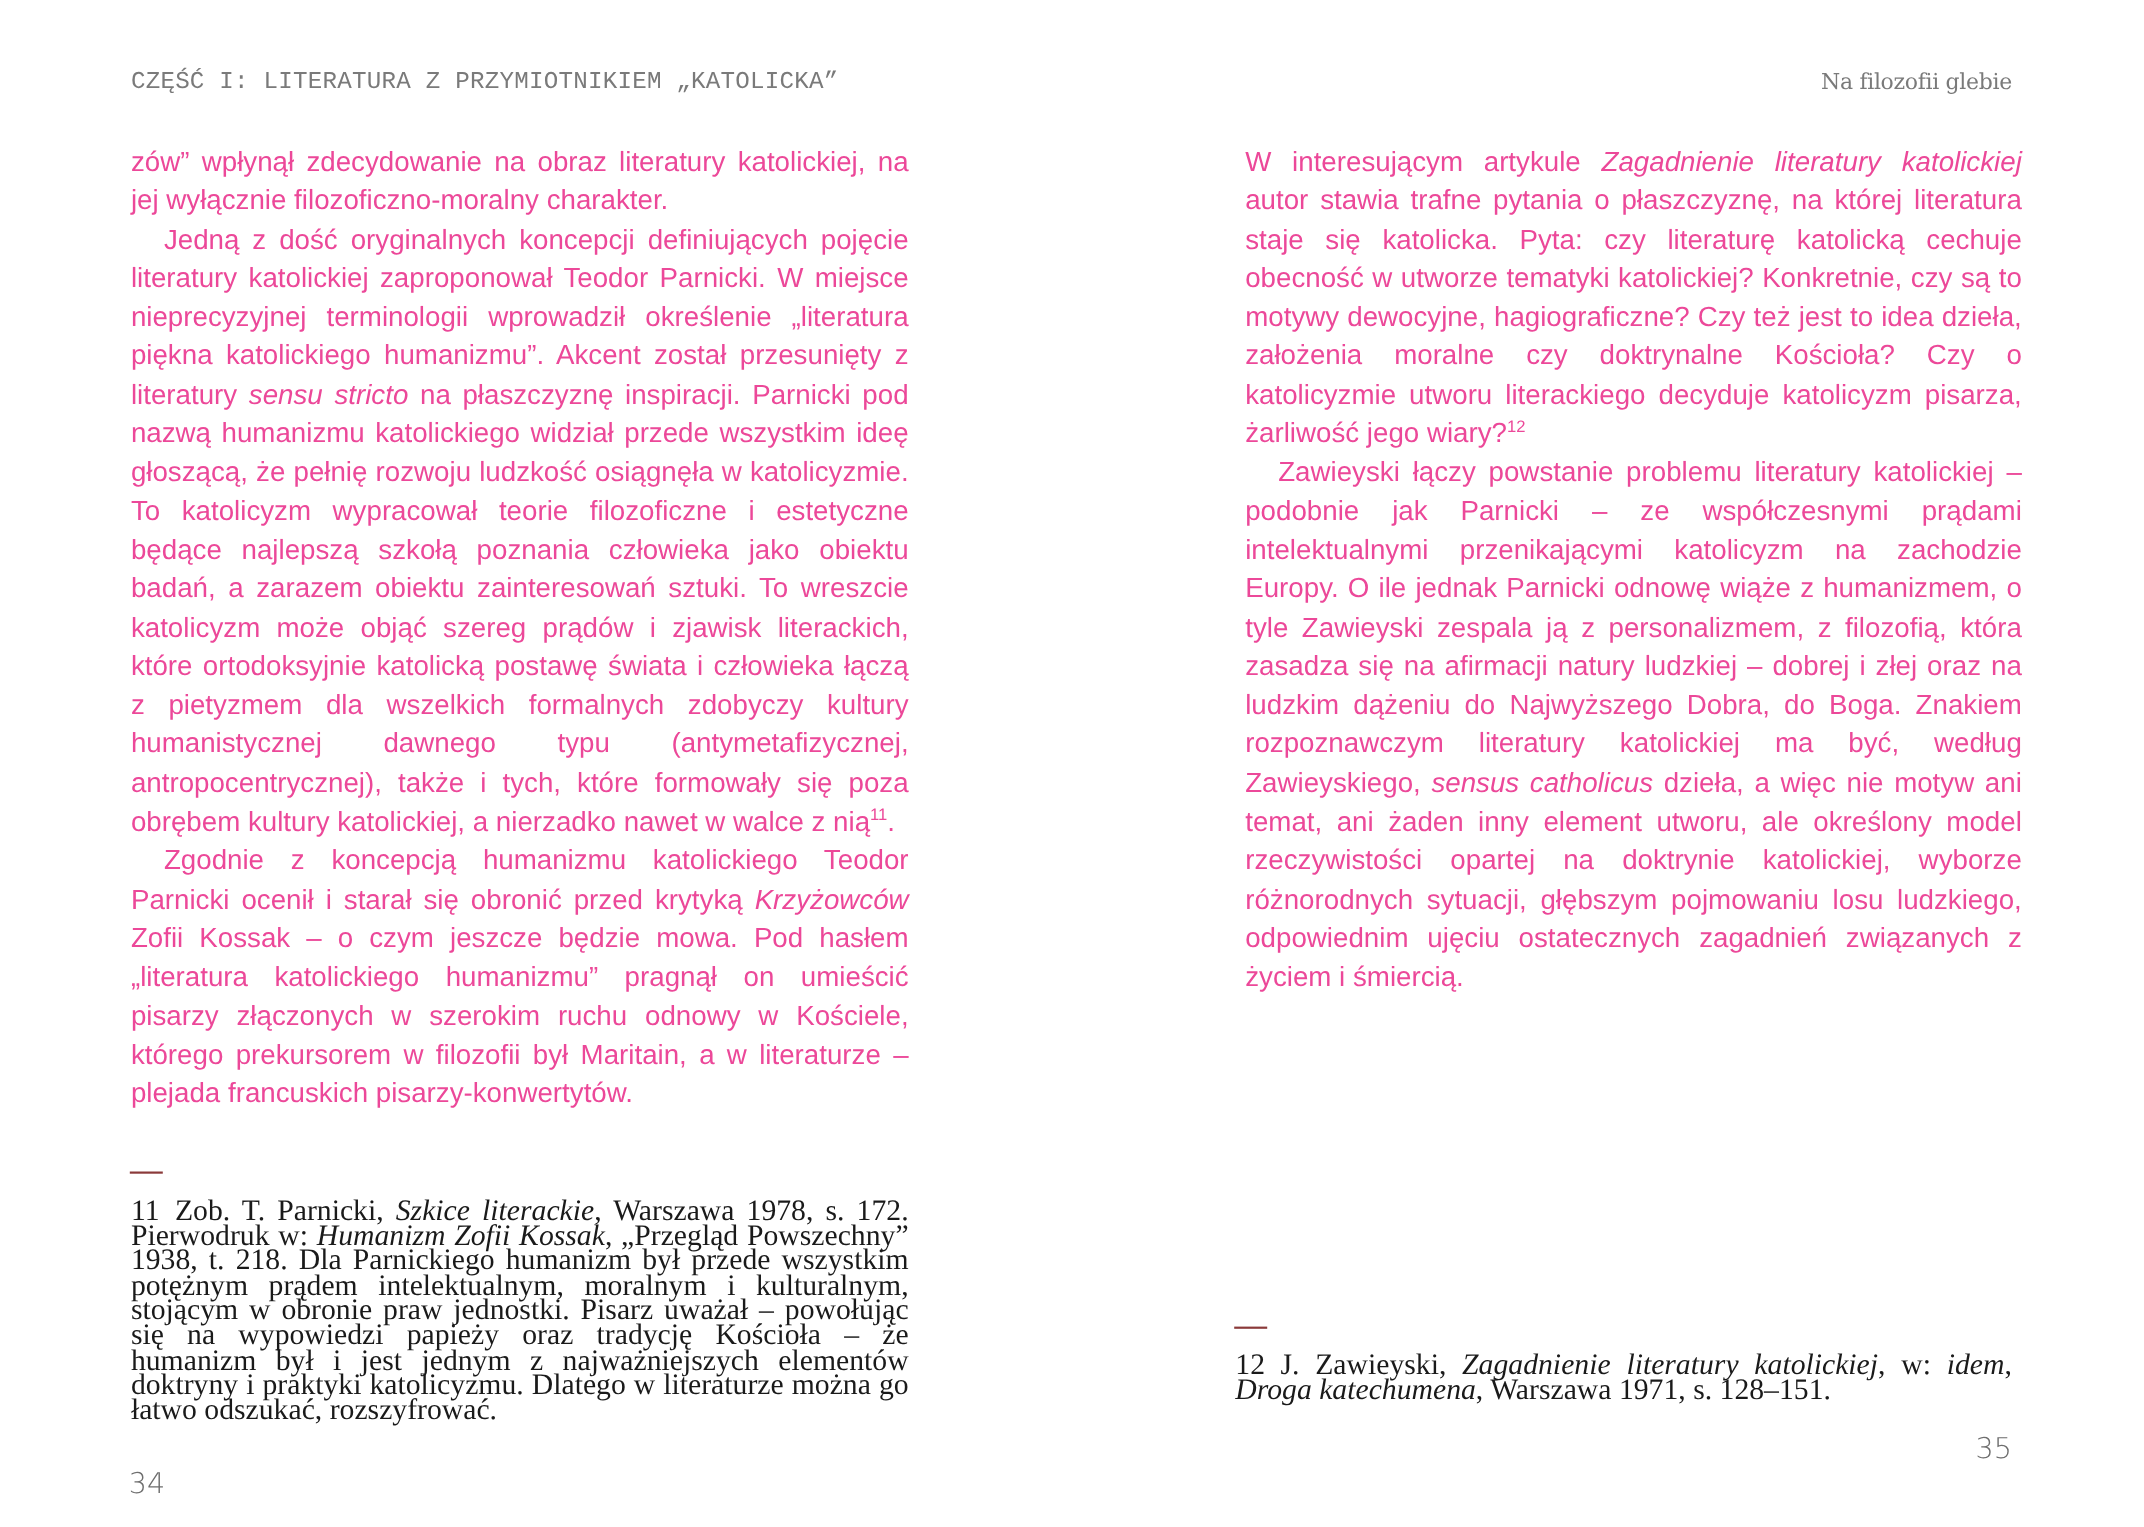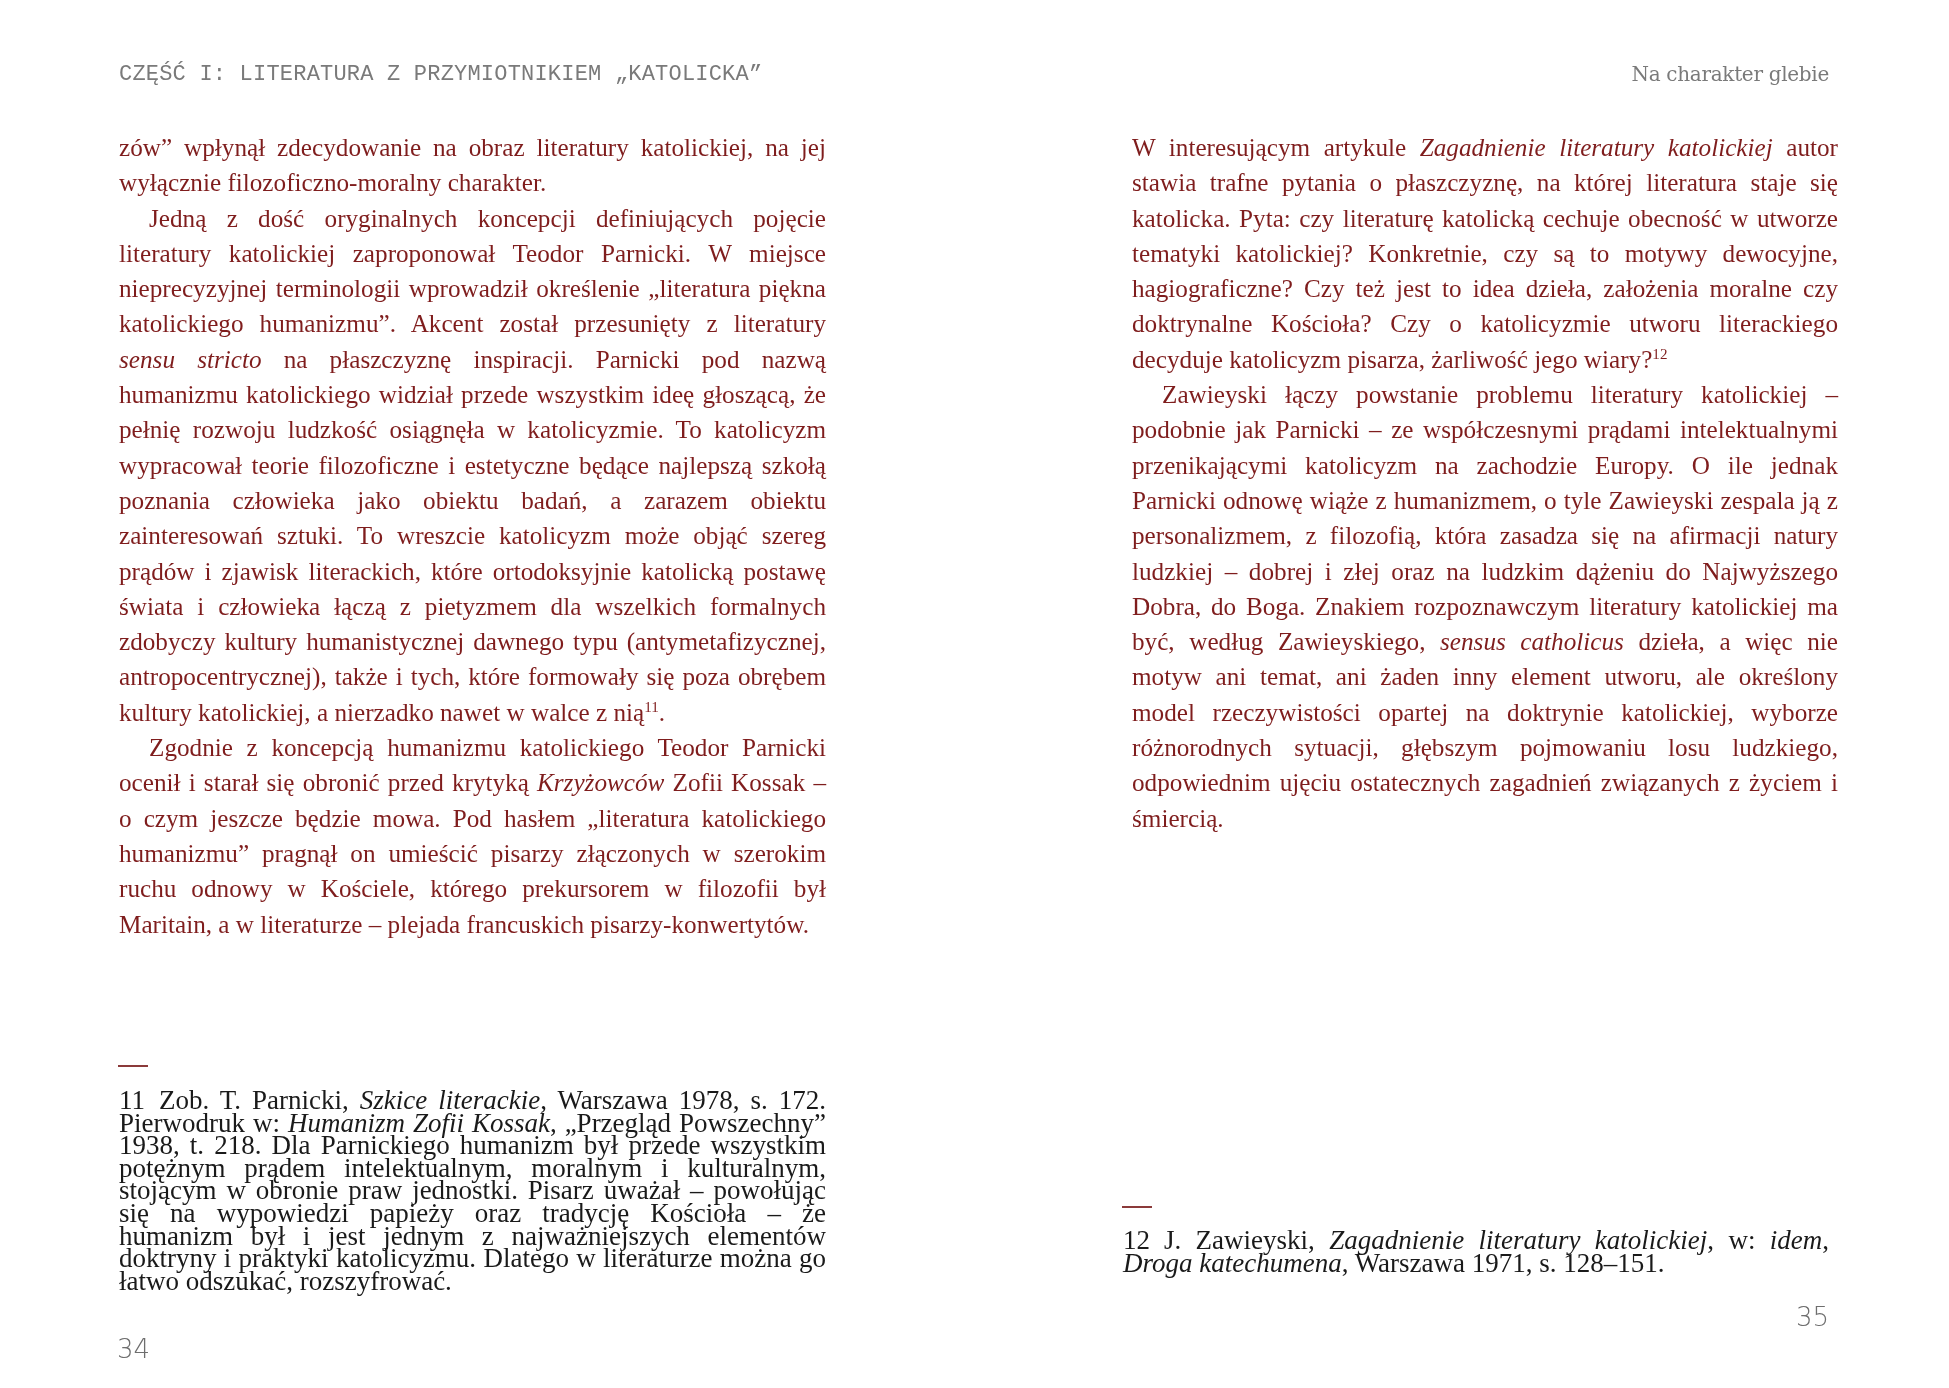--- a/index.html
+++ b/index.html
@@ -14,22 +14,22 @@
     font-family: "Liberation Mono", "DejaVu Sans Mono", monospace;
     font-size: 22px; color: #7a7a7a; letter-spacing: 0.2px; white-space: nowrap;
   }
   .page-left .running-head { left: 119px; }
   .page-right .running-head {
     right: 120px; font-family: "DejaVu Serif", serif; font-size: 20px; letter-spacing: -0.3px; color: #7a7a7a;
   }
 
   .body-text {
     position: absolute; top: 130px; width: 707px;
-    font-family: Liberation Serif, serif;
-    font-size: 25.2px; line-height: 35.3px; color: #7f1d1d;
+    font-family: Liberation Sans, sans-serif;
+    font-size: 25.2px; line-height: 35.3px; color: #ec4899;
     text-align: justify; hyphens: manual;
   }
   .page-left .body-text { left: 119px; }
   .page-right .body-text { left: 158px; width: 706px; }
   .body-text p { margin: 0; text-indent: 30px; }
   .body-text p.no-indent { text-indent: 0; }
   .body-text em { font-style: italic; }
   sup { font-size: 0.6em; line-height: 0; vertical-align: super; }
 
   .footnote-rule { position: absolute; height: 2px; width: 30px; background: #8b3a3a; }
@@ -66,21 +66,21 @@
         <p><span>Zgodnie z koncepcją humanizmu katolickiego Teodor Parnicki ocenił i starał się obronić przed krytyką </span><em>Krzyżowców</em><span> Zofii Kossak – o czym jeszcze będzie mowa. Pod hasłem „literatura katolickiego humanizmu” pragnął on umieścić pisarzy złączonych w szerokim ruchu odnowy w Kościele, którego prekursorem w filozofii był Maritain, a w literaturze – plejada francuskich pisarzy-konwertytów.</span></p>
       </div>
     <div class="footnote-rule"></div>
     <div class="footnote">
       <span class="fn-num">11</span><span><span>Zob. T. Parnicki, </span><em>Szkice literackie</em><span>, Warszawa 1978, s. 172. Pierwodruk w: </span><em>Humanizm Zofii Kossak</em><span>, „Przegląd Powszechny” 1938, t. 218. Dla Parnickiego humanizm był przede wszystkim potężnym prądem intelektualnym, moralnym i kulturalnym, stojącym w obronie praw jednostki. Pisarz uważał – powołując się na wypowiedzi papieży oraz tradycję Kościoła – że humanizm był i jest jednym z najważniejszych elementów doktryny i praktyki katolicyzmu. Dlatego w literaturze można go łatwo odszukać, rozszyfrować.</span></span>
     </div>
     <div class="page-number">34</div>
   </div>
 
   <div class="page page-right">
-    <div class="running-head">Na charakter glebie</div>
+    <div class="running-head">Na filozofii glebie</div>
     <div class="body-text">
         <p class="no-indent"><span>W interesującym artykule </span><em>Zagadnienie literatury katolickiej</em><span> autor stawia trafne pytania o płaszczyznę, na której literatura staje się katolicka. Pyta: czy literaturę katolicką cechuje obecność w utworze tematyki katolickiej? Konkretnie, czy są to motywy dewocyjne, hagiograficzne? Czy też jest to idea dzieła, założenia moralne czy doktrynalne Kościoła? Czy o katolicyzmie utworu literackiego decyduje katolicyzm pisarza, żarliwość jego wiary?</span><sup>12</sup></p>
         <p><span>Zawieyski łączy powstanie problemu literatury katolickiej – podobnie jak Parnicki – ze współczesnymi prądami intelektualnymi przenikającymi katolicyzm na zachodzie Europy. O ile jednak Parnicki odnowę wiąże z humanizmem, o tyle Zawieyski zespala ją z personalizmem, z filozofią, która zasadza się na afirmacji natury ludzkiej – dobrej i złej oraz na ludzkim dążeniu do Najwyższego Dobra, do Boga. Znakiem rozpoznawczym literatury katolickiej ma być, według Zawieyskiego, </span><em>sensus catholicus</em><span> dzieła, a więc nie motyw ani temat, ani żaden inny element utworu, ale określony model rzeczywistości opartej na doktrynie katolickiej, wyborze różnorodnych sytuacji, głębszym pojmowaniu losu ludzkiego, odpowiednim ujęciu ostatecznych zagadnień związanych z życiem i śmiercią.</span></p>
       </div>
     <div class="footnote-rule"></div>
     <div class="footnote">
       <span class="fn-num">12</span><span><span>J. Zawieyski, </span><em>Zagadnienie literatury katolickiej</em><span>, w: </span><em>idem</em><span>, </span><em>Droga katechumena</em><span>, Warszawa 1971, s. 128–151.</span></span>
     </div>
     <div class="page-number">35</div>
   </div>

